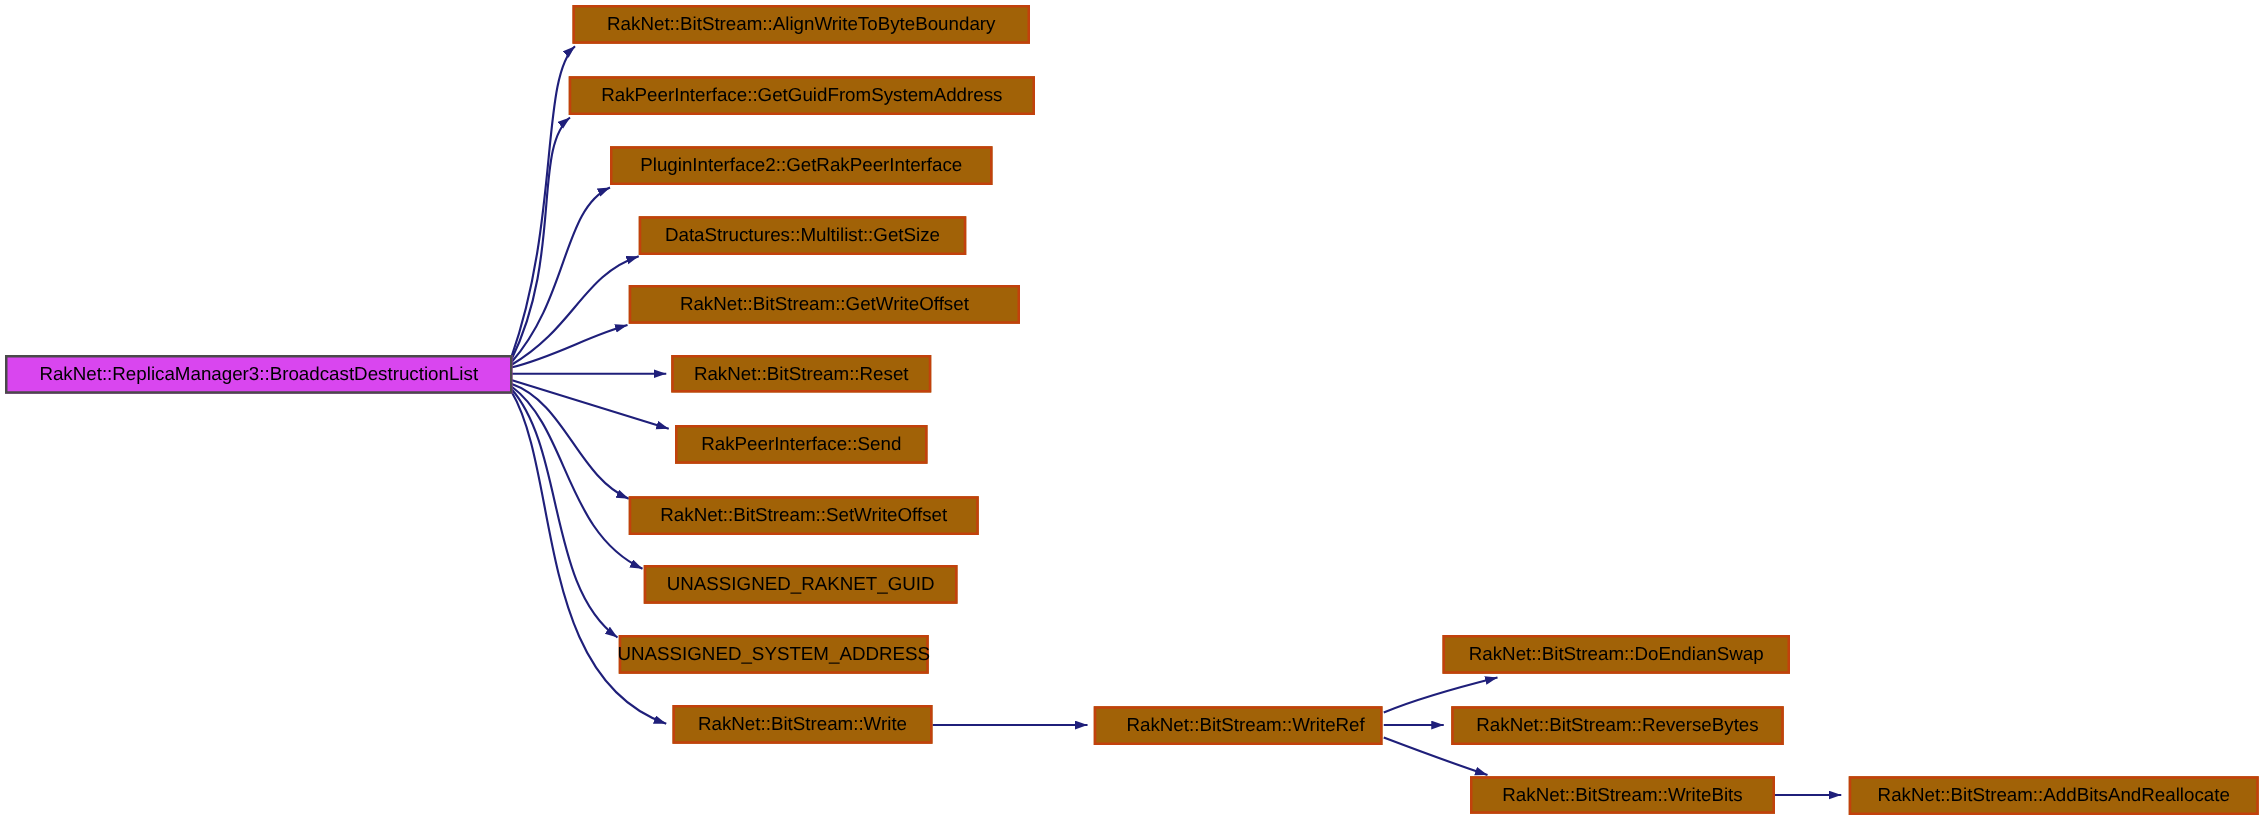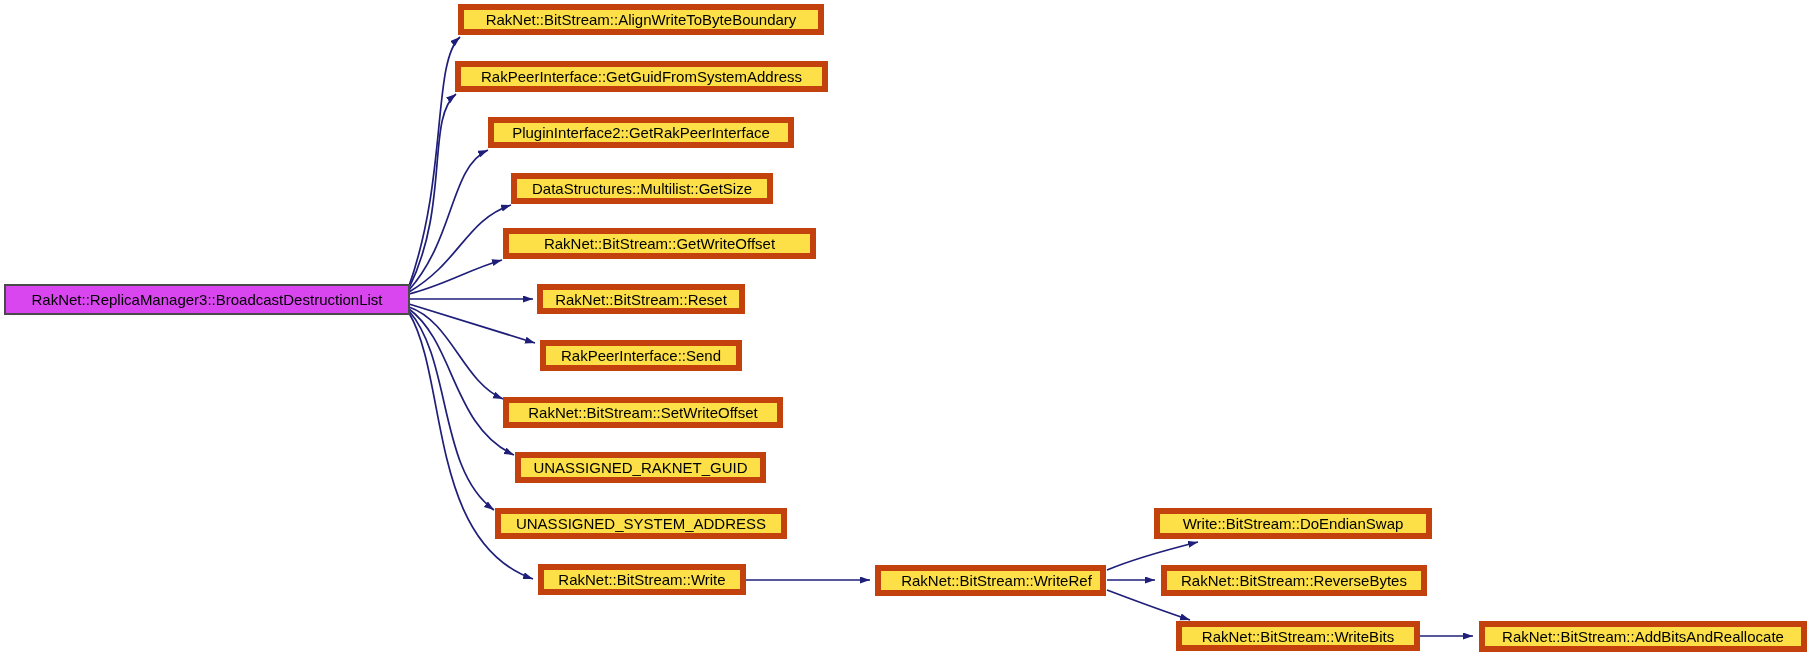--- a/index.html
+++ b/index.html
@@ -21,22 +21,22 @@
     top: 0;
     width: 1811px;
     height: 659px;
   }
   .node {
     position: absolute;
     box-sizing: border-box;
     display: flex;
     align-items: center;
     justify-content: center;
-    background: #fde047;
-    border: 6px solid #c2410c;
+    background: #a16207;
+    border: 2px solid #c2410c;
     color: #000000;
     font-size: 15px;
     line-height: 1;
     white-space: nowrap;
     cursor: pointer;
   }
   .node.root {
     background: #d946ef;
     border: 2px solid #4a4a4a;
     cursor: default;
@@ -80,21 +80,21 @@
   <div class="node root" style="left:4px;    top:284px; width:406px; height:31px;">RakNet::ReplicaManager3::BroadcastDestructionList</div>
   <div class="node" style="left:458px;  top:4px;   width:366px; height:31px;">RakNet::BitStream::AlignWriteToByteBoundary</div>
   <div class="node" style="left:455px;  top:61px;  width:373px; height:31px;">RakPeerInterface::GetGuidFromSystemAddress</div>
   <div class="node" style="left:488px;  top:117px; width:306px; height:31px;">PluginInterface2::GetRakPeerInterface</div>
   <div class="node" style="left:511px;  top:173px; width:262px; height:31px;">DataStructures::Multilist::GetSize</div>
   <div class="node" style="left:503px;  top:228px; width:313px; height:31px;">RakNet::BitStream::GetWriteOffset</div>
   <div class="node" style="left:537px;  top:284px; width:208px; height:30px;">RakNet::BitStream::Reset</div>
   <div class="node" style="left:540px;  top:340px; width:202px; height:31px;">RakPeerInterface::Send</div>
   <div class="node" style="left:503px;  top:397px; width:280px; height:31px;">RakNet::BitStream::SetWriteOffset</div>
   <div class="node" style="left:515px;  top:452px; width:251px; height:31px;">UNASSIGNED_RAKNET_GUID</div>
-  <div class="node" style="left:495px;  top:508px; width:292px; height:31px;">UNASSIGNED_SYSTEM_ADDRESS</div>
+  <div class="node" style="left:495px;  top:508px; width:248px; height:31px;">UNASSIGNED_SYSTEM_ADDRESS</div>
   <div class="node" style="left:538px;  top:564px; width:208px; height:31px;">RakNet::BitStream::Write</div>
   <div class="node" style="left:875px;  top:565px; width:231px; height:31px;padding-left:12px;">RakNet::BitStream::WriteRef</div>
-  <div class="node" style="left:1154px; top:508px; width:278px; height:31px;">Write::BitStream::DoEndianSwap</div>
+  <div class="node" style="left:1154px; top:508px; width:278px; height:31px;">RakNet::BitStream::DoEndianSwap</div>
   <div class="node" style="left:1161px; top:565px; width:266px; height:31px;">RakNet::BitStream::ReverseBytes</div>
   <div class="node" style="left:1176px; top:621px; width:244px; height:30px;">RakNet::BitStream::WriteBits</div>
   <div class="node" style="left:1479px; top:621px; width:328px; height:31px;">RakNet::BitStream::AddBitsAndReallocate</div>
 
 </div>
 
 </body></html>

